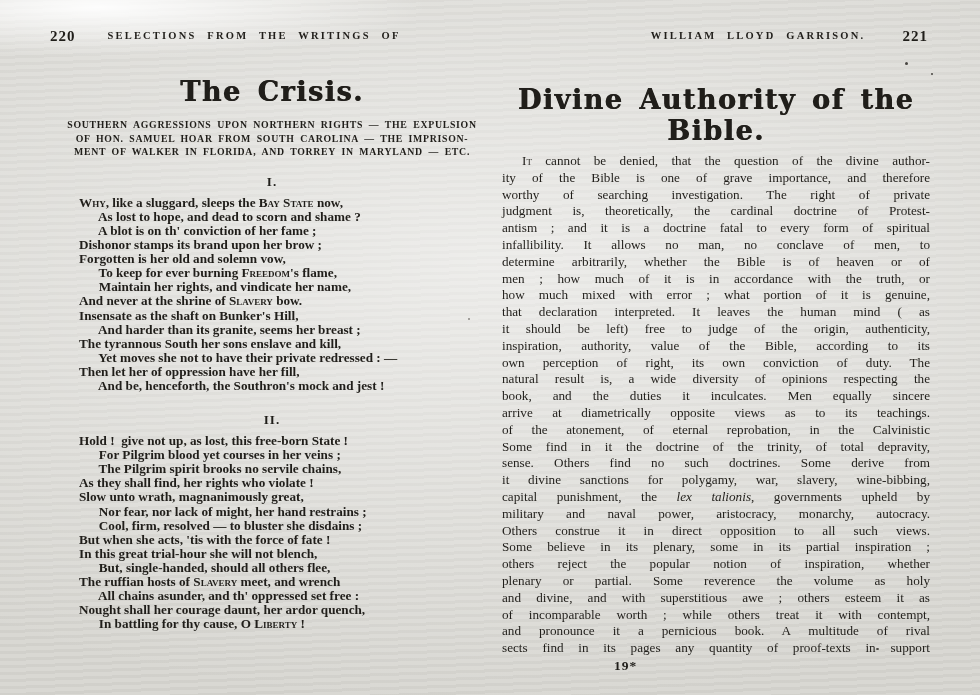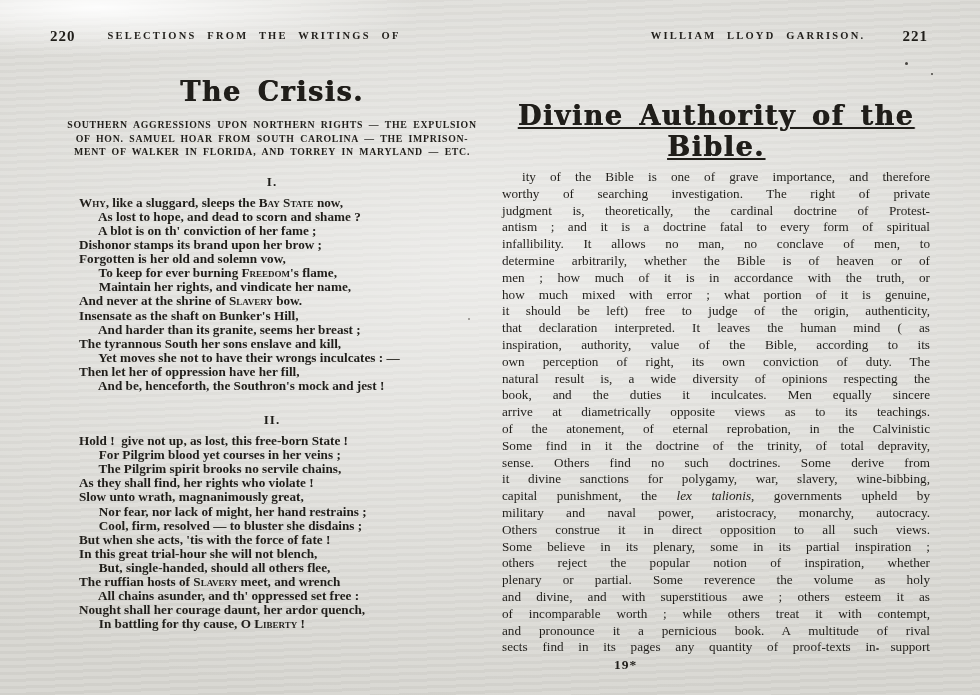--- a/index.html
+++ b/index.html
@@ -26,21 +26,21 @@
   .pagenum.num-left{left:6px;}
   .pagenum.num-right{right:2px;}
 
   .blackletter{
     margin:0;text-align:center;
     font-family:"DejaVu Serif",serif;font-weight:bold;font-style:normal;
     font-size:27px;letter-spacing:1.5px;word-spacing:5px;
     text-shadow:.6px 0 0 currentColor;
   }
   .page-left .blackletter{margin-top:28px;}
-  .page-right .blackletter{margin-top:52px;text-decoration:underline;}
+  .page-right .blackletter{margin-top:36px;}
 
   .argument{margin-top:11px;text-align:center;
     font-size:9.8px;font-weight:bold;letter-spacing:.7px;word-spacing:2.5px;line-height:13.6px;}
 
   .numeral{text-align:center;font-weight:bold;font-size:13px;letter-spacing:1px;}
   .numeral-1{margin-top:15px;}
   .numeral-2{margin-top:19px;}
 
   .poem{margin-top:6px;margin-left:35px;}
   .poem-line{white-space:pre;font-size:13.2px;font-weight:bold;line-height:14.1px;}
@@ -76,21 +76,21 @@
       <div class="poem-line">      As lost to hope, and dead to scorn and shame ?</div>
       <div class="poem-line">      A blot is on th' conviction of her fame ;</div>
       <div class="poem-line">Dishonor stamps its brand upon her brow ;</div>
       <div class="poem-line">Forgotten is her old and solemn vow,</div>
       <div class="poem-line">      To keep for ever burning <span class="sc">Freedom</span>'s flame,</div>
       <div class="poem-line">      Maintain her rights, and vindicate her name,</div>
       <div class="poem-line">And never at the shrine of <span class="sc">Slavery</span> bow.</div>
       <div class="poem-line">Insensate as the shaft on Bunker's Hill,</div>
       <div class="poem-line">      And harder than its granite, seems her breast ;</div>
       <div class="poem-line">The tyrannous South her sons enslave and kill,</div>
-      <div class="poem-line">      Yet moves she not to have their wrongs inculcates : —</div>
+      <div class="poem-line">      Yet moves she not to have their private redressed : —</div>
       <div class="poem-line">Then let her of oppression have her fill,</div>
       <div class="poem-line">      And be, henceforth, the Southron's mock and jest !</div>
     </div>
   <div class="numeral numeral-2">II.</div>
   <div class="poem">
       <div class="poem-line">Hold !  give not up, as lost, this free-born State !</div>
       <div class="poem-line">      For Pilgrim blood yet courses in her veins ;</div>
       <div class="poem-line">      The Pilgrim spirit brooks no servile chains,</div>
       <div class="poem-line">As they shall find, her rights who violate !</div>
       <div class="poem-line">Slow unto wrath, magnanimously great,</div>
@@ -106,30 +106,31 @@
     </div>
 </div>
 
 <div class="page page-right">
   <div class="pagehead">
     <span class="runhead">WILLIAM LLOYD GARRISON.</span>
     <span class="pagenum num-right">221</span>
   </div>
   <h1 class="blackletter">Divine Authority of the Bible.</h1>
   <div class="prose">
+      <div class="prose-line"><span class="sc">It</span> cannot be denied, that the question of the divine author-</div>
       <div class="prose-line">ity of the Bible is one of grave importance, and therefore</div>
       <div class="prose-line">worthy of searching investigation.  The right of private</div>
       <div class="prose-line">judgment is, theoretically, the cardinal doctrine of Protest-</div>
       <div class="prose-line">antism ; and it is a doctrine fatal to every form of spiritual</div>
       <div class="prose-line">infallibility.  It allows no man, no conclave of men, to</div>
       <div class="prose-line">determine arbitrarily, whether the Bible is of heaven or of</div>
       <div class="prose-line">men ; how much of it is in accordance with the truth, or</div>
       <div class="prose-line">how much mixed with error ; what portion of it is genuine,</div>
+      <div class="prose-line">that declaration interpreted.  It leaves the human mind ( as</div>
       <div class="prose-line">it should be left) free to judge of the origin, authenticity,</div>
-      <div class="prose-line">that declaration interpreted.  It leaves the human mind ( as</div>
       <div class="prose-line">inspiration, authority, value of the Bible, according to its</div>
       <div class="prose-line">own perception of right, its own conviction of duty.  The</div>
       <div class="prose-line">natural result is, a wide diversity of opinions respecting the</div>
       <div class="prose-line">book, and the duties it inculcates.  Men equally sincere</div>
       <div class="prose-line">arrive at diametrically opposite views as to its teachings.</div>
       <div class="prose-line">of the atonement, of eternal reprobation, in the Calvinistic</div>
       <div class="prose-line">Some find in it the doctrine of the trinity, of total depravity,</div>
       <div class="prose-line">sense.  Others find no such doctrines.  Some derive from</div>
       <div class="prose-line">it divine sanctions for polygamy, war, slavery, wine-bibbing,</div>
       <div class="prose-line">capital punishment, the <span class="it">lex talionis</span>, governments upheld by</div>

